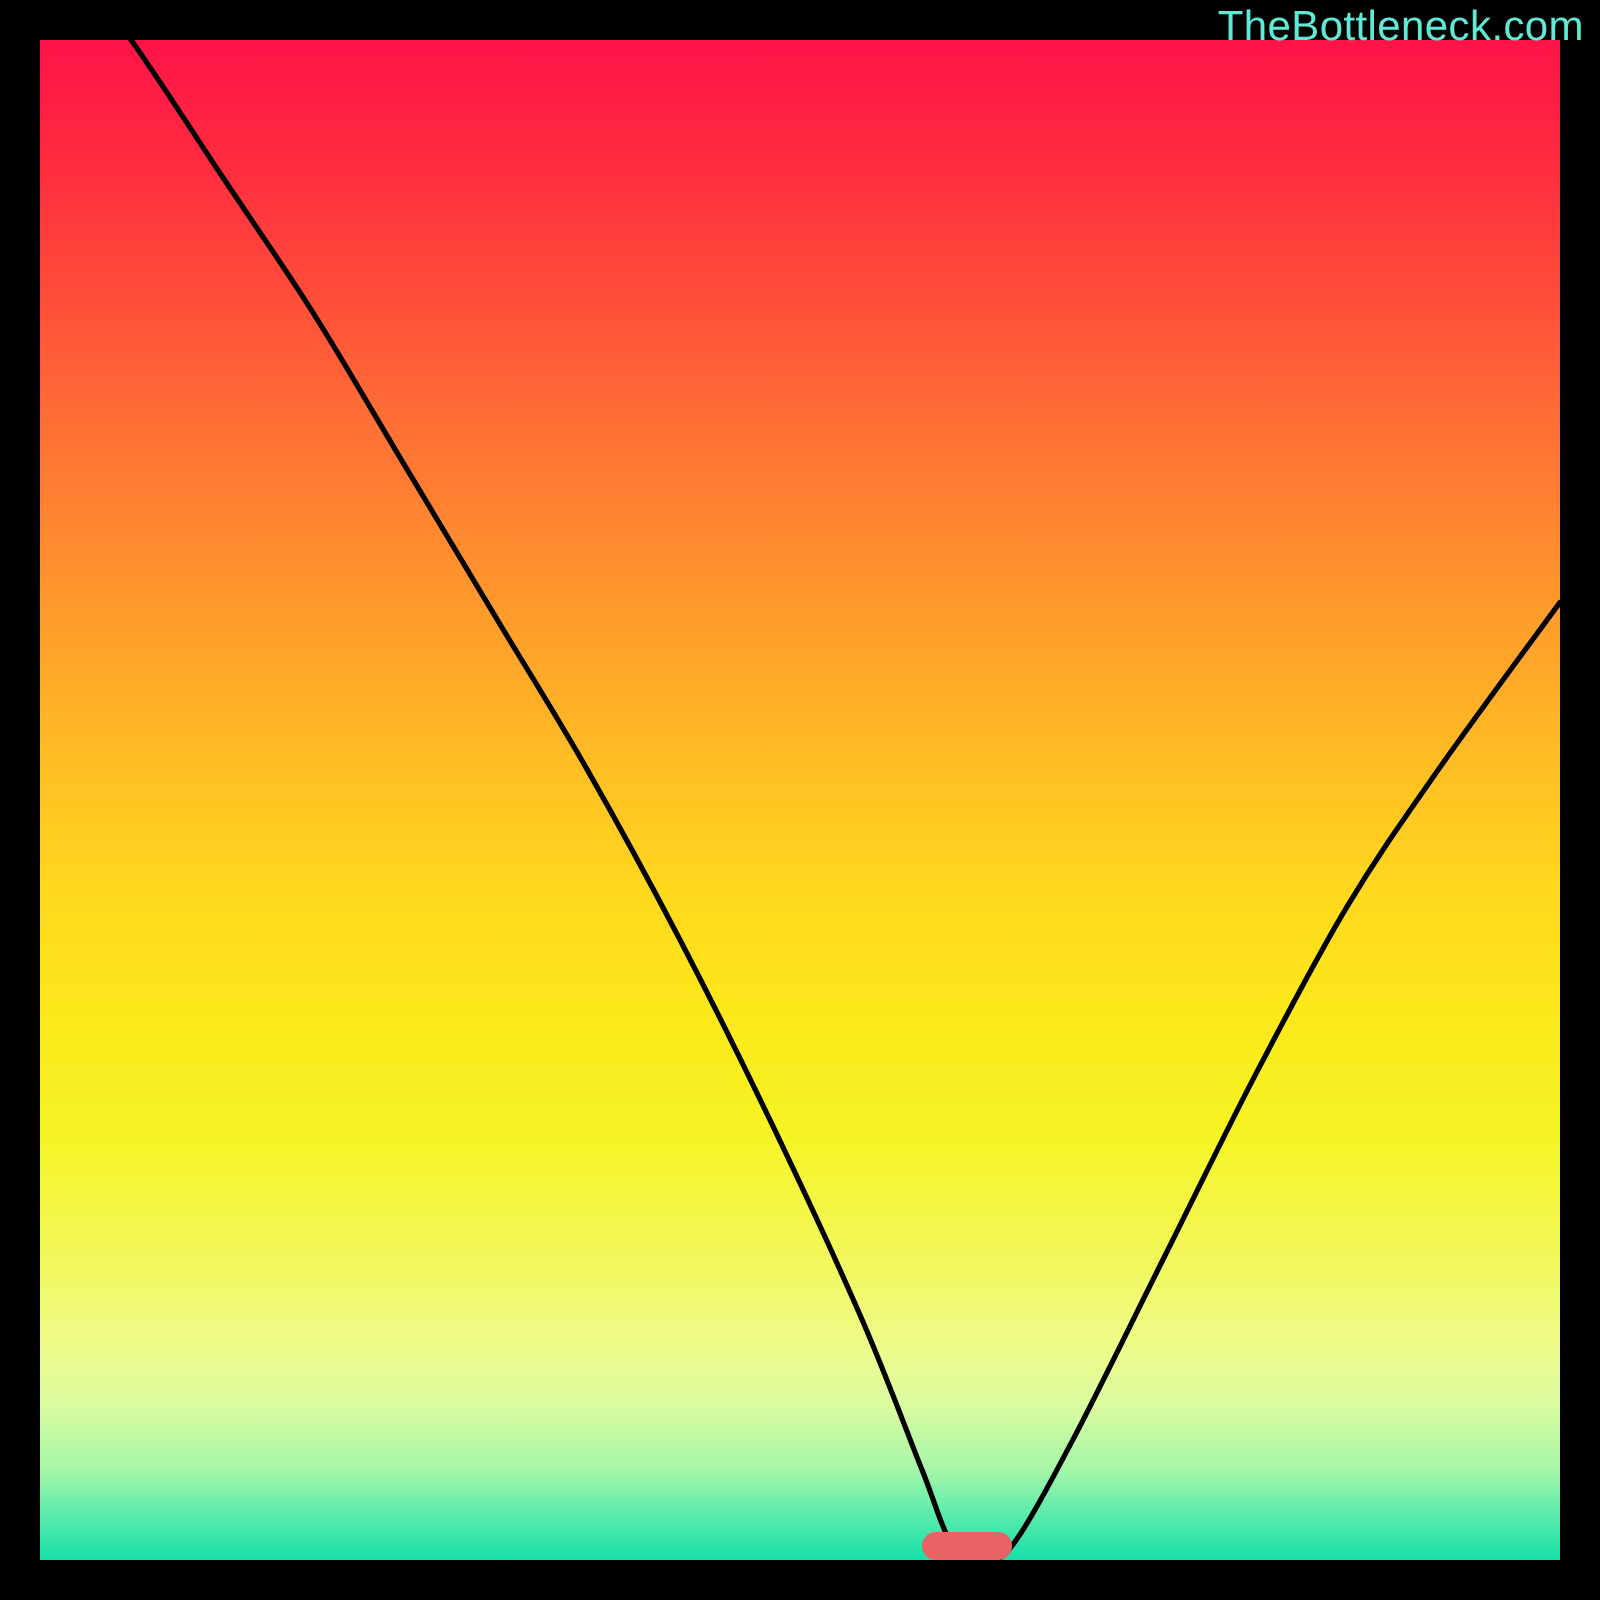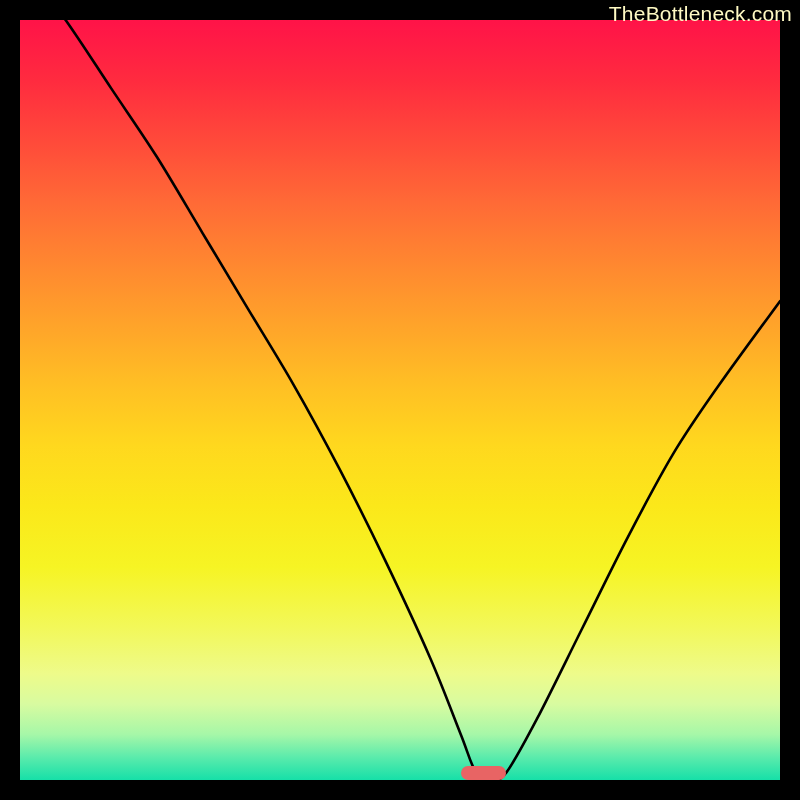--- a/index.html
+++ b/index.html
@@ -51,21 +51,21 @@
   .curve-svg {
     position: absolute;
     inset: 0;
     width: 760px;
     height: 760px;
   }
   .watermark {
     position: absolute;
     top: 2px;
     right: 8px;
-    color: #fef9c3;
+    color: #5eead4;
     font-size: 21px;
     font-weight: 500;
     letter-spacing: 0.2px;
   }
   .marker {
     position: absolute;
     height: 14px;
     border-radius: 7px;
     background: #e86464;
   }

